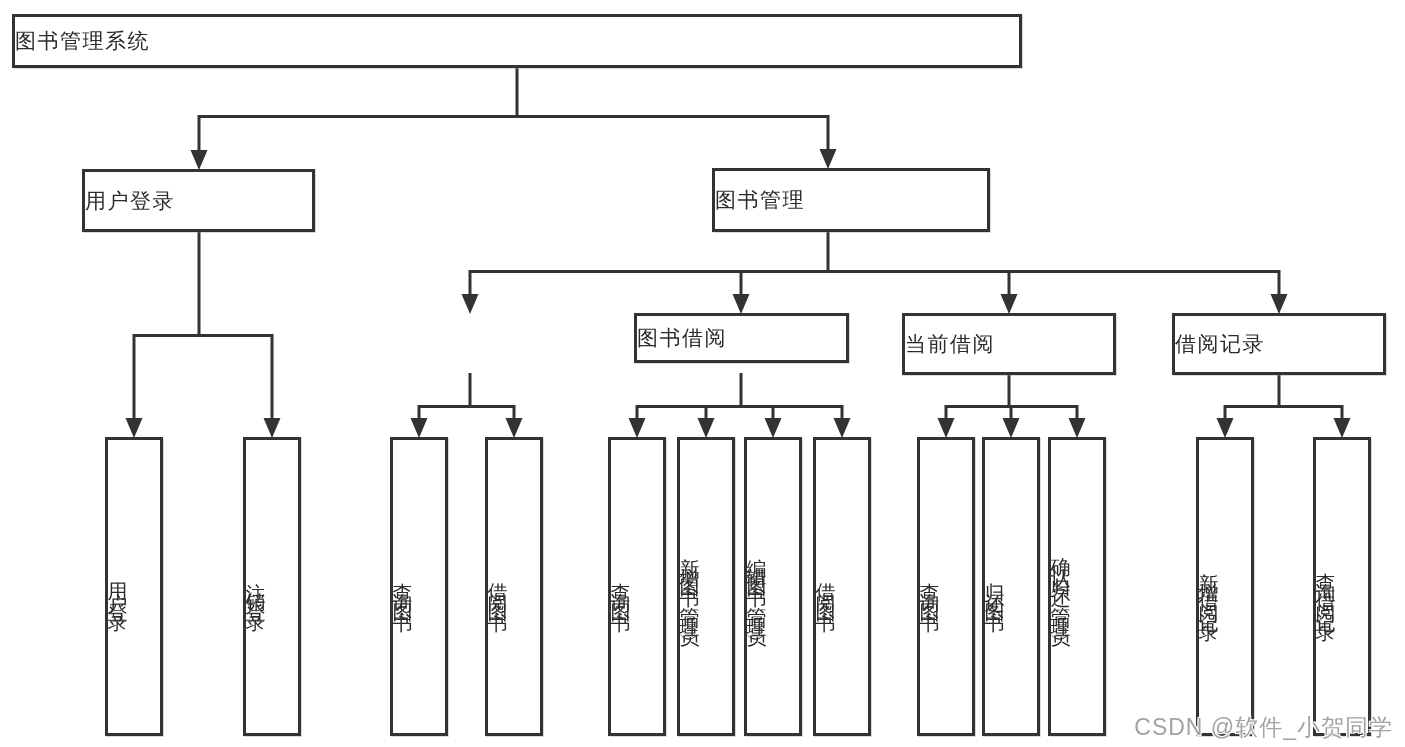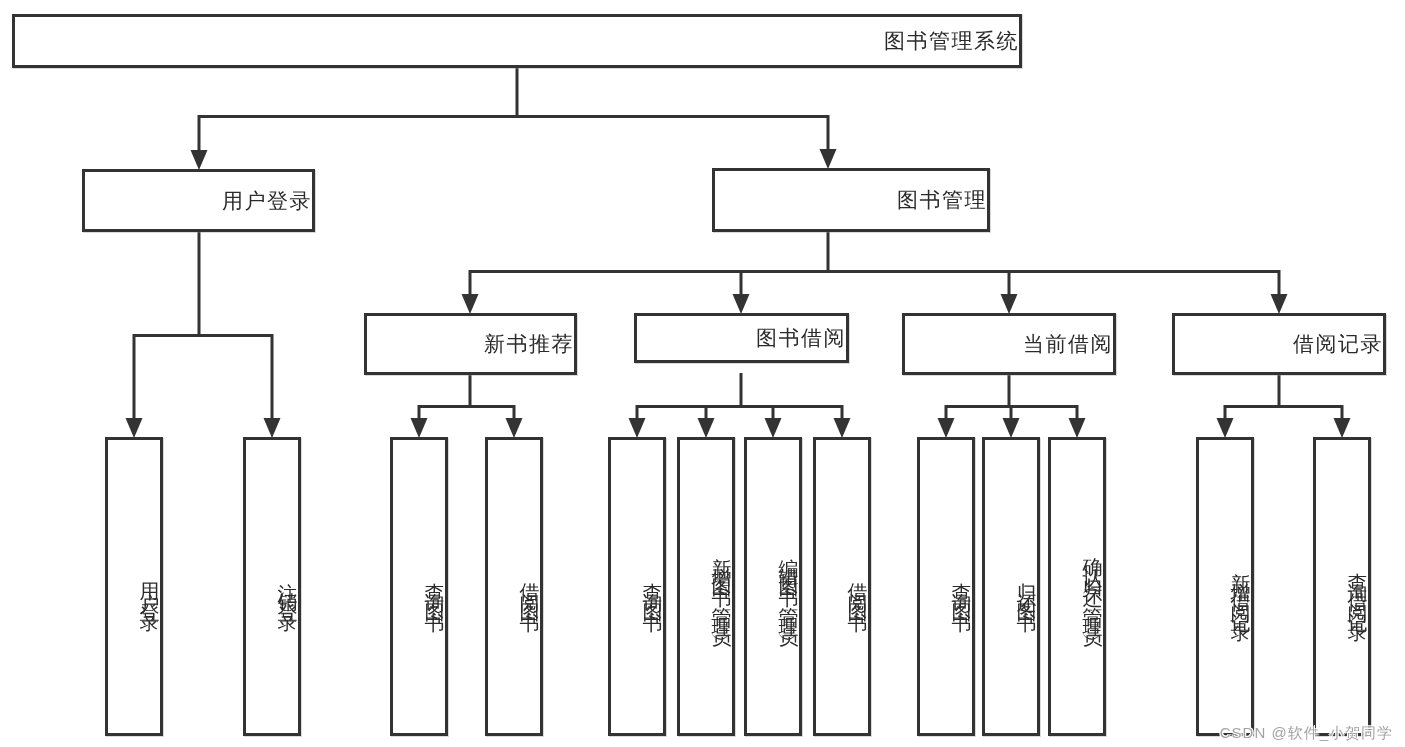--- a/index.html
+++ b/index.html
@@ -25,21 +25,21 @@
     height: 747px;
     pointer-events: none;
   }
   .box {
     position: absolute;
     box-sizing: border-box;
     background: #ffffff;
     border: 3px solid #333333;
     display: flex;
     align-items: center;
-    justify-content: flex-end;
+    justify-content: flex-start;
     color: #2b2b2b;
     box-shadow: 1px 1px 0 rgba(150,150,150,0.35);
   }
   .hbox {
     font-size: 21px;
     letter-spacing: 1.5px;
     white-space: nowrap;
   }
   .leaf {
     top: 437px;
@@ -52,21 +52,21 @@
     font-size: 20px;
     letter-spacing: 10px;
     line-height: 1;
     color: #2b2b2b;
     white-space: nowrap;
   }
   #watermark {
     position: absolute;
     right: 12px;
     bottom: 4px;
-    font-size: 15px;
+    font-size: 23px;
     color: #a3a3a3;
     letter-spacing: 1px;
     text-shadow: 1px 1px 0 #ffffff, -1px -1px 0 #ffffff, 1px -1px 0 #ffffff, -1px 1px 0 #ffffff;
     z-index: 10;
     white-space: nowrap;
   }
 </style>
 </head>
 <body>
 
@@ -109,23 +109,20 @@
     <span>图书管理系统</span>
   </div>
 
   <div class="box hbox" style="left:82px; top:169px; width:233px; height:63px;">
     <span>用户登录</span>
   </div>
   <div class="box hbox" style="left:712px; top:168px; width:278px; height:64px;">
     <span>图书管理</span>
   </div>
 
-  <div class="box hbox" style="left:364px; top:313px; width:213px; height:62px;">
-    <span>新书推荐</span>
-  </div>
   <div class="box hbox" style="left:634px; top:313px; width:215px; height:50px;">
     <span>图书借阅</span>
   </div>
   <div class="box hbox" style="left:1172px; top:313px; width:214px; height:62px;">
     <span>借阅记录</span>
   </div>
   <div class="box hbox" style="left:902px; top:313px; width:214px; height:62px;">
     <span>当前借阅</span>
   </div>
 

